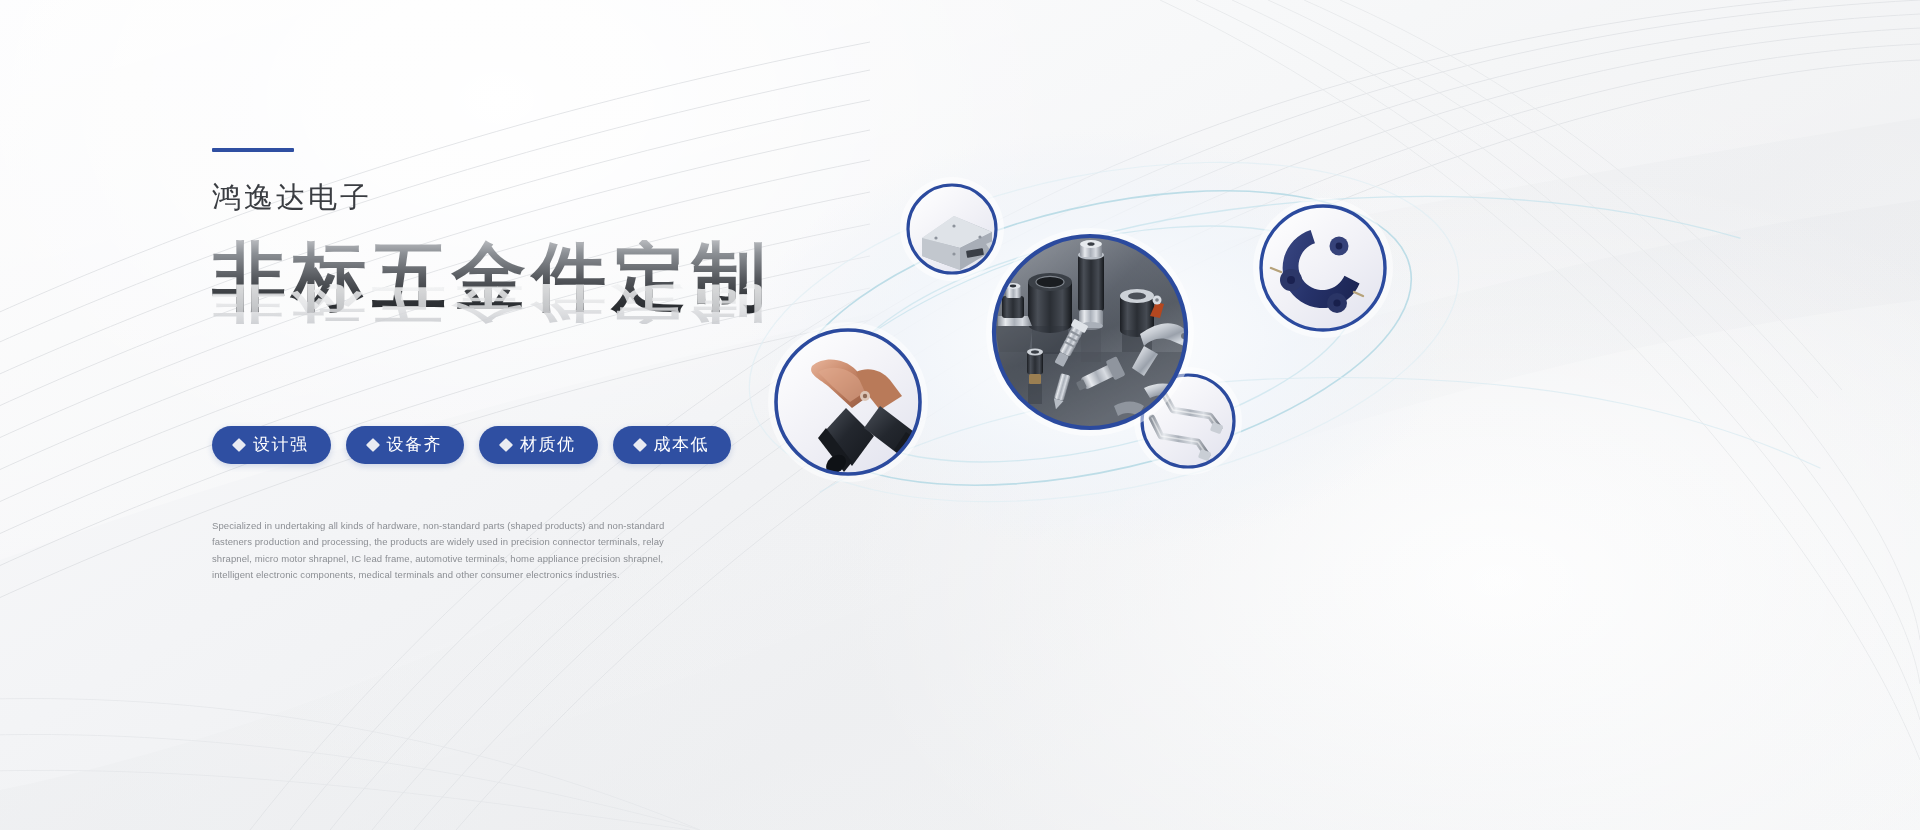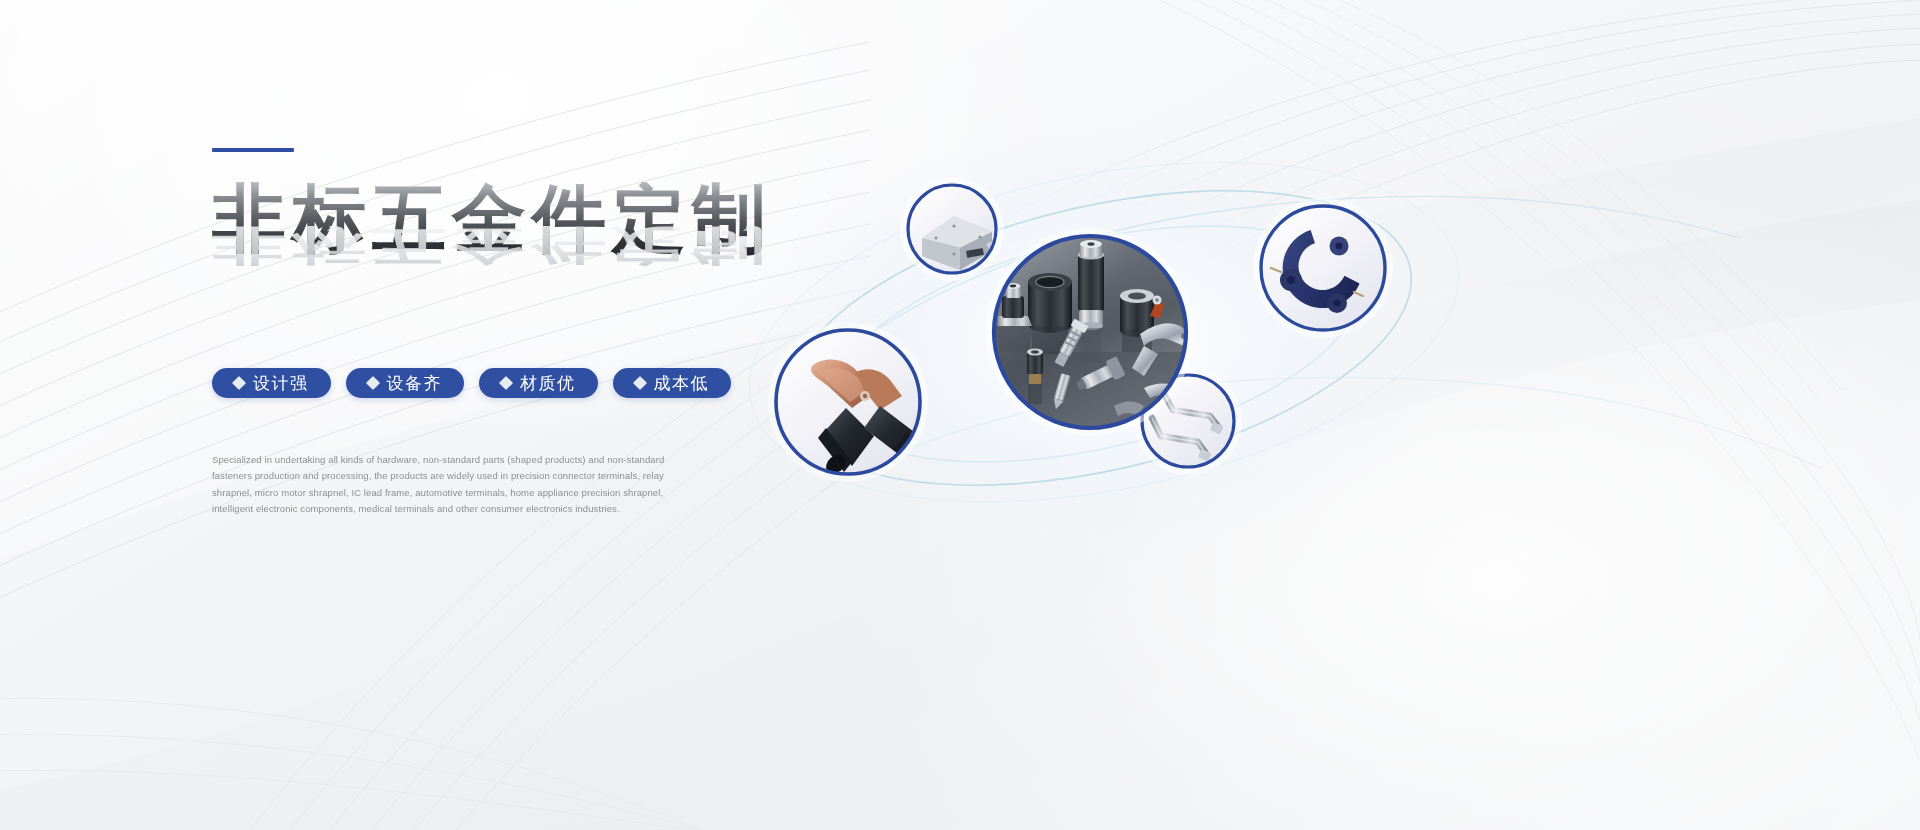--- a/index.html
+++ b/index.html
@@ -53,21 +53,21 @@
     background:linear-gradient(to bottom,#c9cbcf 0%,#e2e3e5 45%,#eeeff0 78%,#f2f3f4 100%);
     -webkit-background-clip:text;background-clip:text;
     color:transparent;-webkit-text-fill-color:transparent;
     opacity:.85;
   }
 
   
   #pills{display:flex;gap:15px;margin-top:38px;}
   .pill{
     display:flex;align-items:center;gap:9px;
-    height:30px;padding:0 22px;border-radius:19px;
+    height:38px;padding:0 22px;border-radius:19px;
     background:#2f4fa2;color:#ffffff;
     font-size:17px;letter-spacing:1.5px;white-space:nowrap;
     box-shadow:0 2px 6px rgba(47,79,162,.20);
     cursor:pointer;user-select:none;justify-content:flex-end;
   }
   .pill .diamond{
     width:10px;height:10px;background:#e9ebf2;
     transform:rotate(45deg);flex:0 0 auto;border-radius:1px;
   }
 
@@ -143,20 +143,21 @@
         <path d="M-40,736 C200,726 470,766 700,830"></path>
         <path d="M-40,772 C210,762 480,800 690,830"></path>
       </g>
     </svg>
   </div>
 
   <div id="left">
 
     <div id="accent-bar"></div>
 
+    <h2 id="brand">鸿逸达电子</h2>
 
     <div id="headline-wrap">
       <h1 id="headline">非标五金件定制</h1>
       <div id="headline-reflection">非标五金件定制</div>
     </div>
 
     <div id="pills">
       <div class="pill">
         <span class="diamond"></span>
         <span>设计强</span>

